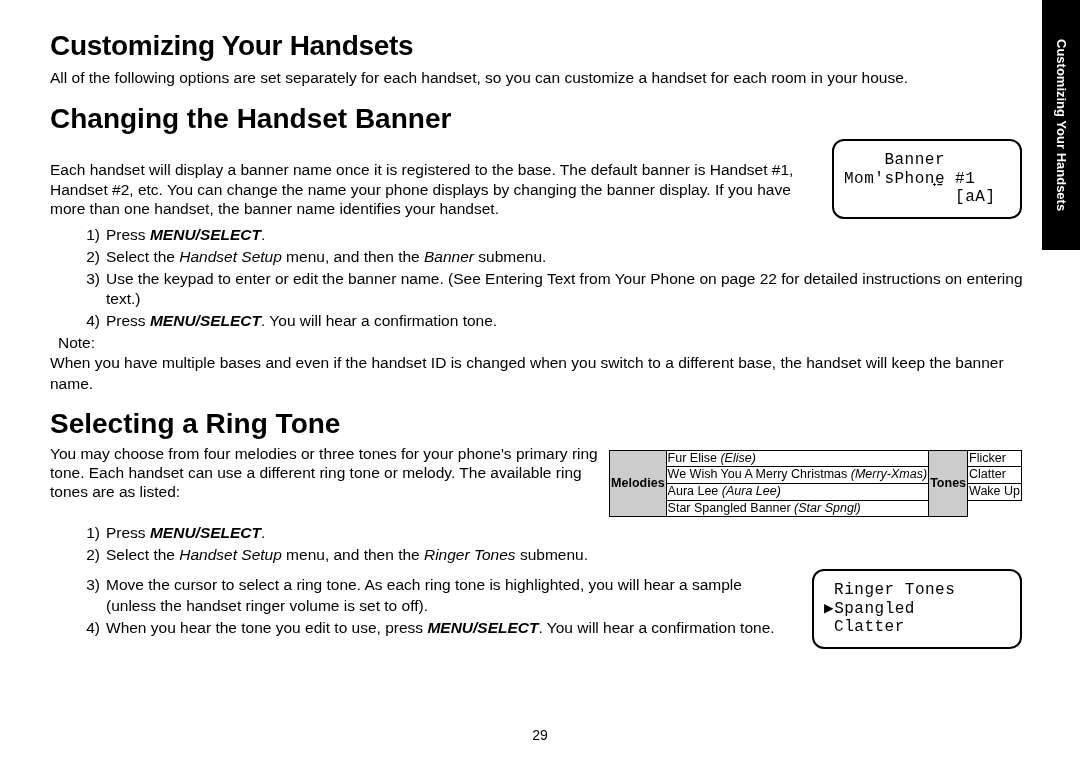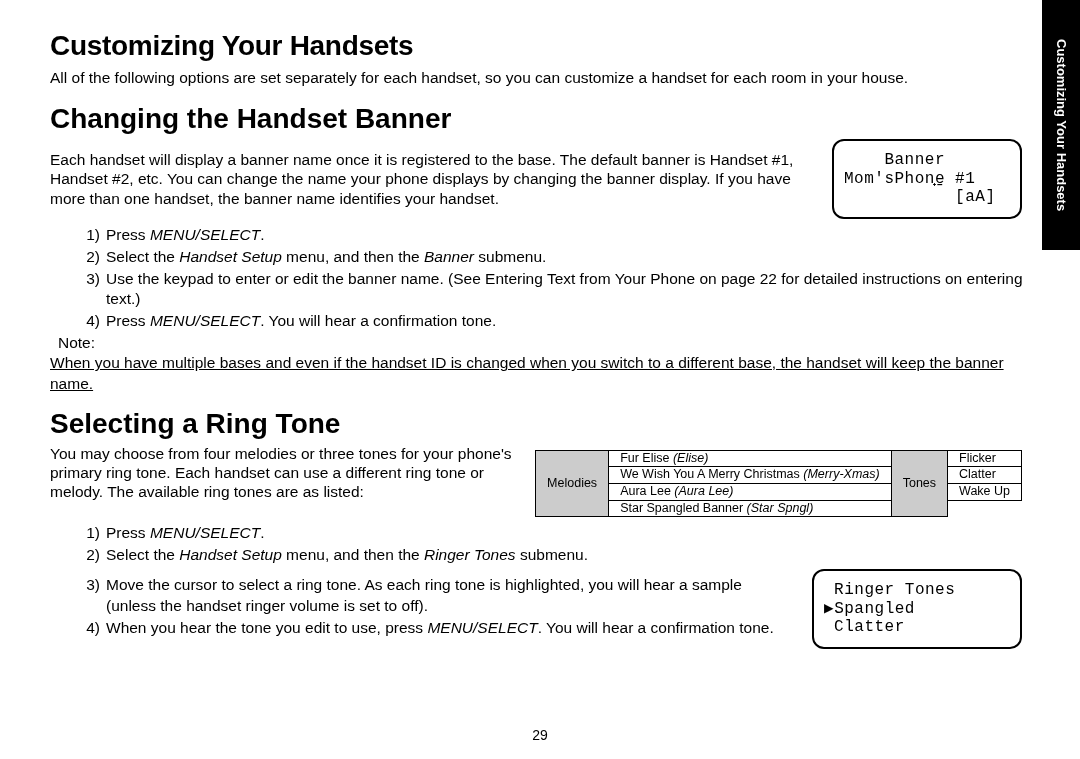--- a/index.html
+++ b/index.html
@@ -27,52 +27,52 @@
     justify-content: center;
   }
   .side-tab span {
     writing-mode: vertical-rl;
     text-orientation: mixed;
     white-space: nowrap;
   }
   h1 { font-size: 28px; font-weight: bold; margin-bottom: 6px; letter-spacing: -0.3px; }
   .intro { font-size: 15.5px; line-height: 1.25; margin-bottom: 16px; max-width: 960px; }
   h2 { font-size: 28px; font-weight: bold; margin-bottom: 4px; margin-top: 6px; }
-  .section-row { display: flex; align-items: center; gap: 20px; }
+  .section-row { display: flex; align-items: flex-end; gap: 20px; }
   .section-text { flex: 1; font-size: 15.5px; line-height: 1.25; }
   .lcd-box {
     border: 2px solid #000;
     border-radius: 12px;
     padding: 10px 10px;
     font-family: "Courier New", monospace;
     font-size: 16px;
     line-height: 1.15;
     white-space: pre;
     min-width: 190px;
     margin-right: 8px;
     letter-spacing: 0.5px;
   }
   .lcd-box.ringer { min-width: 210px; }
   .steps { margin-top: 6px; }
   .step { display: flex; font-size: 15.5px; line-height: 1.3; margin-bottom: 2px; }
   .step-num { width: 56px; text-align: right; padding-right: 6px; flex-shrink: 0; }
   .step-body { flex: 1; }
   .note-row { display: flex; font-size: 15.5px; line-height: 1.3; margin-top: 2px; flex-direction: column; }
   .note-label { width: 56px; text-align: left; padding-left: 8px; flex-shrink: 0; }
-  .note-body { flex: 1; text-decoration: underline; }
+  .note-body { flex: 1; }
   .ringtone-wrap { display: flex; align-items: flex-start; gap: 2px; margin-top: 2px; }
   .ringtone-text { flex: 1; font-size: 15.5px; line-height: 1.25; }
   .ringtone-table { border-collapse: collapse; font-size: 12.5px; margin-top: 6px; margin-right: 8px; }
-  .ringtone-table td { border: 1px solid #000; padding: 0 11px; line-height: 1.25; vertical-align: middle; }
-  .ringtone-table .hdr { background: #ccc; font-weight: normal; text-align: left; }
+  .ringtone-table td { border: 1px solid #000; padding: 0 1px; line-height: 1.25; vertical-align: middle; }
+  .ringtone-table .hdr { background: #ccc; font-weight: bold; text-align: left; }
   .ringer-row { display: flex; align-items: flex-start; gap: 20px; margin-top: 4px; }
   .ringer-steps { flex: 1; }
   .pagenum { position: absolute; bottom: 16px; left: 0; right: 0; text-align: center; font-size: 14px; }
   .em { font-style: italic; }
-  .bi { font-weight: normal; font-style: italic; text-align: right; }
+  .bi { font-weight: bold; font-style: italic; text-align: right; }
 </style>
 </head>
 <body>
 
 <div class="side-tab">
   <span>Customizing Your Handsets</span>
 </div>
 
 <h1>Customizing Your Handsets</h1>
 <p class="intro">All of the following options are set separately for each handset, so you can customize a handset for each room in your house.</p>

